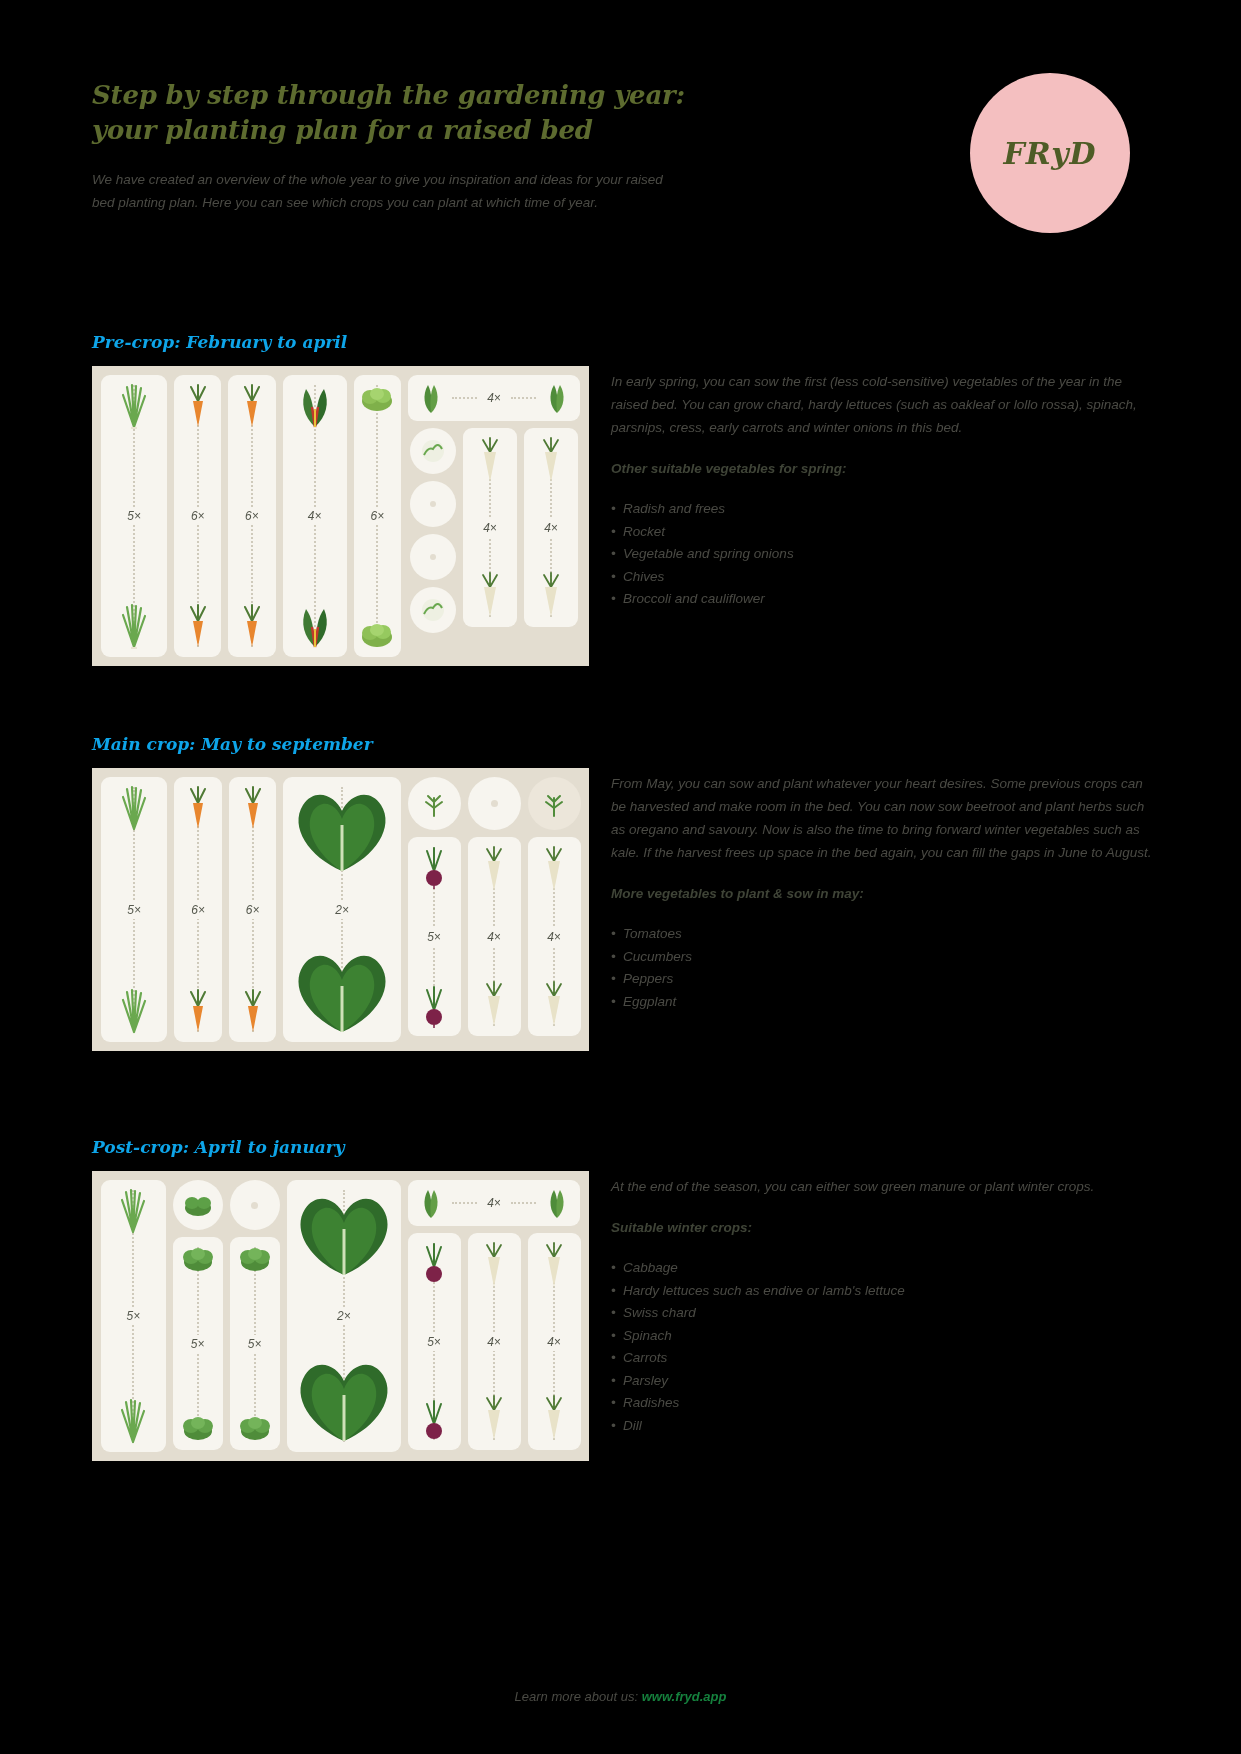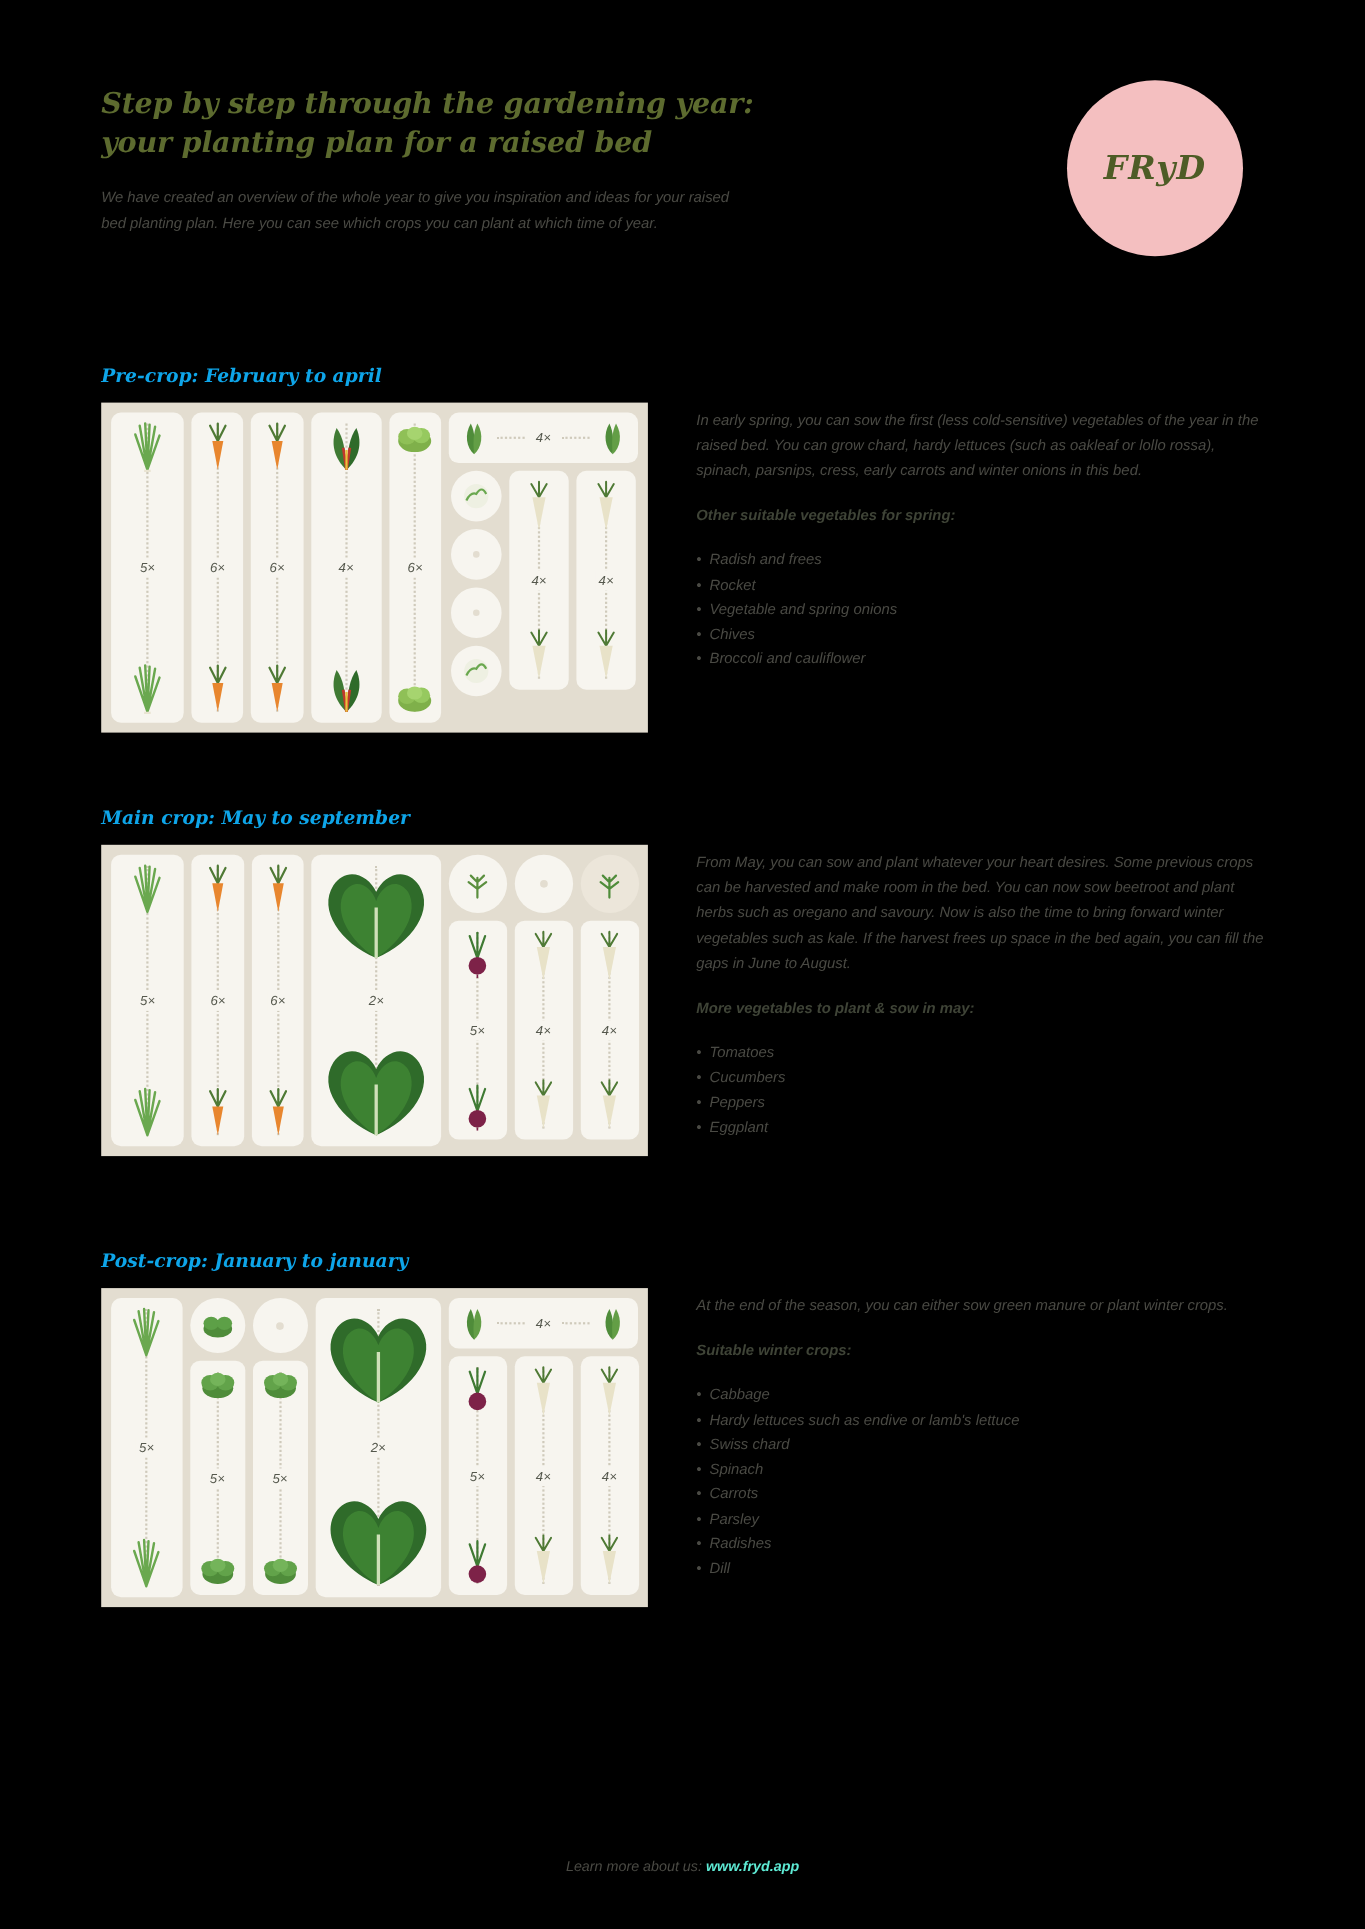--- a/index.html
+++ b/index.html
@@ -155,21 +155,21 @@
     display: flex;
     align-items: center;
     justify-content: space-between;
     padding: 0 8px;
   }
   .plant { position: relative; z-index: 2; display: block; }
 
   
   .text-col {
     flex: 1;
-    padding-left: 44px;
+    padding-left: 22px;
     padding-top: 4px;
     font-size: 13.5px;
     line-height: 23px;
     color: #4a4a44;
   }
   .text-col p { margin: 0 0 18px 0; }
   .sub-head {
     font-weight: bold;
     color: #3f4437;
     margin: 0 0 6px 0;
@@ -193,21 +193,21 @@
   
   .footer {
     position: absolute;
     left: 0;
     right: 0;
     bottom: 50px;
     text-align: center;
     font-size: 13px;
     color: #4a4a44;
   }
-  .footer b { color: #5eead4; }
+  .footer b { color: #15803d; }
 </style>
 </head>
 <body>
 
 <div class="page">
 
   <div class="header">
     <h1 class="title">
       <span>Step by step through the gardening year:</span><br>
       <span>your planting plan for a raised bed</span>
@@ -506,21 +506,21 @@
           <li>Tomatoes</li>
           <li>Cucumbers</li>
           <li>Peppers</li>
           <li>Eggplant</li>
         </ul>
       </div>
     </div>
   </div>
 
   <div class="section" style="top:1125px;">
-    <h2 class="section-title">Post-crop: January to january</h2>
+    <h2 class="section-title">Post-crop: April to january</h2>
     <div class="section-body">
 
       <div class="bed" style="width:497px;height:290px;">
 
         <div class="col" style="width:70px;">
           <div class="dots"></div>
           <svg class="plant" width="26" height="46" viewBox="0 0 26 46">
             <path d="M13 44 L6 4 M13 44 L11 2 M13 44 L15 3 M13 44 L20 5 M13 44 L2 12 M13 44 L24 13" stroke="#6aa84f" stroke-width="2.2" fill="none" stroke-linecap="round"></path>
           </svg>
           <span class="count">5×</span>

